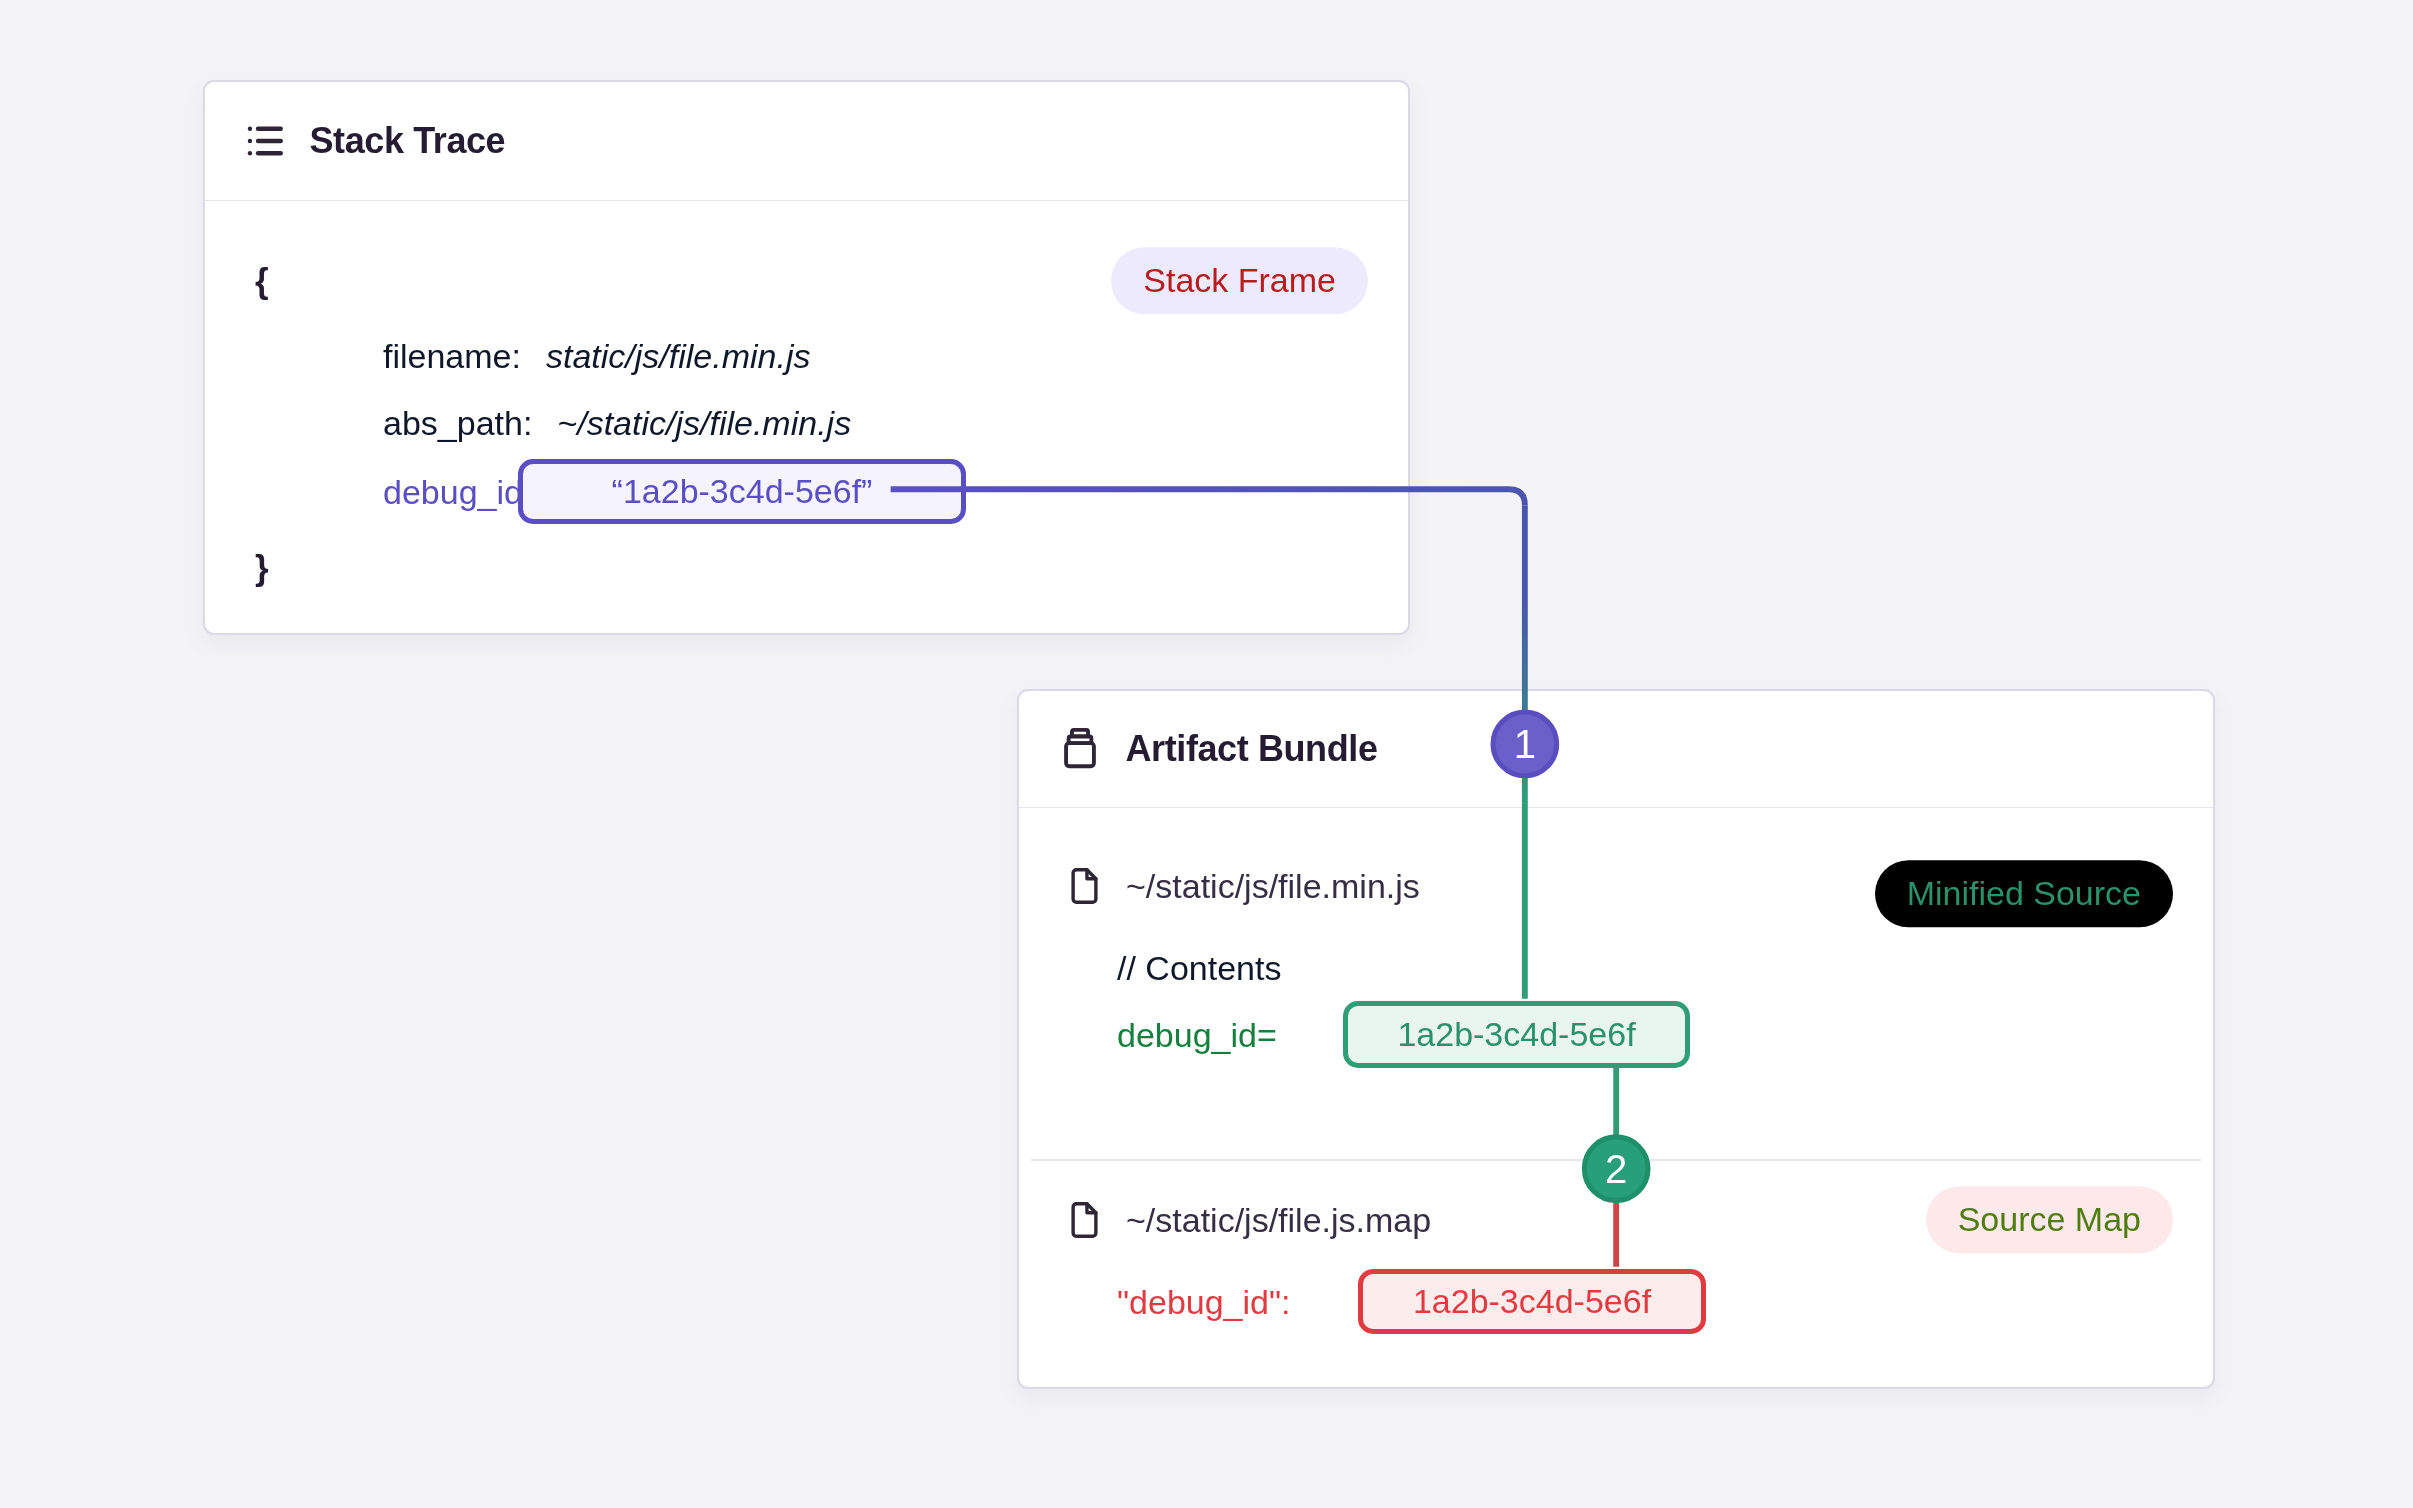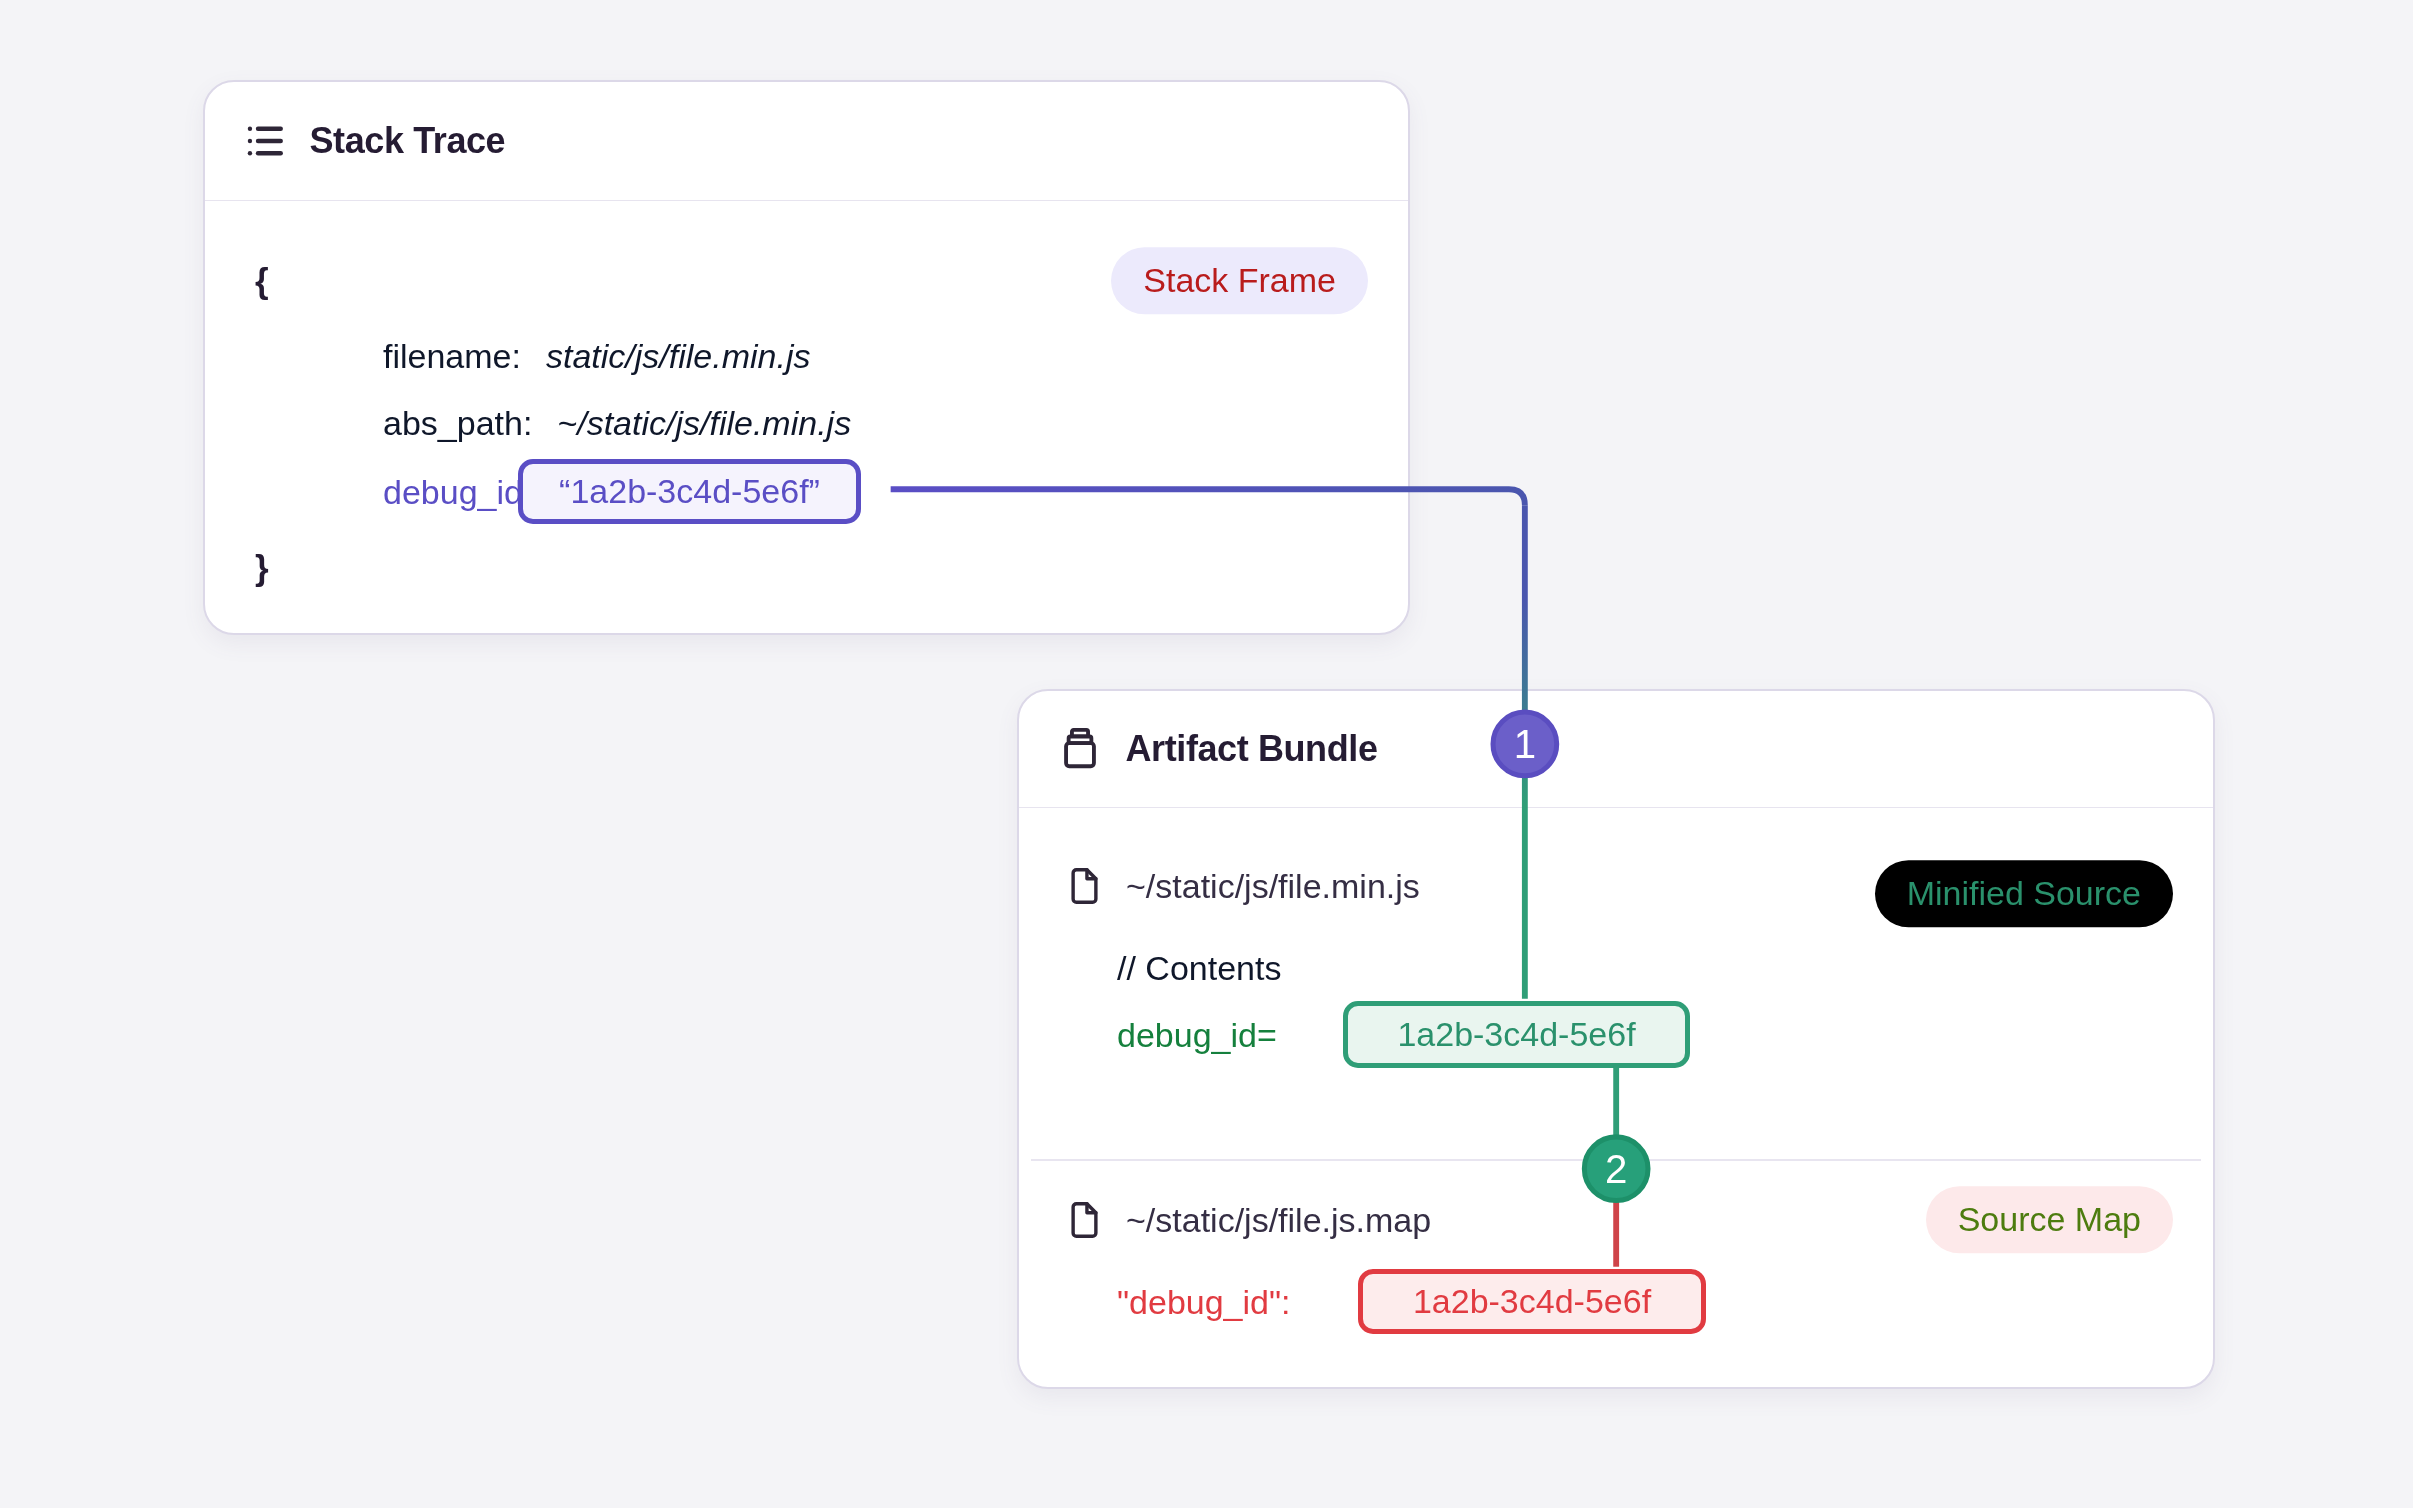--- a/index.html
+++ b/index.html
@@ -9,21 +9,21 @@
     font-family:"Liberation Sans","DejaVu Sans",sans-serif;
     overflow:hidden;position:relative;
   }
   .stage{position:absolute;inset:0;}
 
   
   .card{
     position:absolute;
     background:#ffffff;
     border:2.5px solid #dcd8e8;
-    border-radius:31px;
+    border-radius:11px;
     box-shadow:0 8.4px 22px rgba(96,86,130,.08);
     box-sizing:border-box;
   }
   .card-stack{left:203px;top:80px;width:1207px;height:555px;}
   .card-bundle{left:1017px;top:689px;width:1198px;height:700px;}
 
   .card-header{
     display:flex;align-items:center;gap:23.5px;
     padding-left:39px;
     border-bottom:1.7px solid #e7e4ef;
@@ -127,21 +127,21 @@
     </div>
 
     <div class="abs-row muted gap" style="left:178px;top:341px">
       <span>abs_path:</span>
       <span class="val">~/static/js/file.min.js</span>
     </div>
 
     <div class="abs-row" style="left:178px;top:410px">
       <span class="key-purple">debug_id:</span>
     </div>
-    <div class="valbox valbox-purple" style="left:313px;top:377px;width:343px;height:65px">
+    <div class="valbox valbox-purple" style="left:313px;top:377px;width:448px;height:65px">
       <span>“1a2b-3c4d-5e6f”</span>
     </div>
 
     <span class="abs-row brace" style="left:50px;top:486px">}</span>
   </section>
 
   <section class="card card-bundle">
     <header class="card-header">
       <svg class="hicon" width="44" height="44" viewBox="0 0 24 24">
         <g class="icon-stroke icon-fillwhite">

